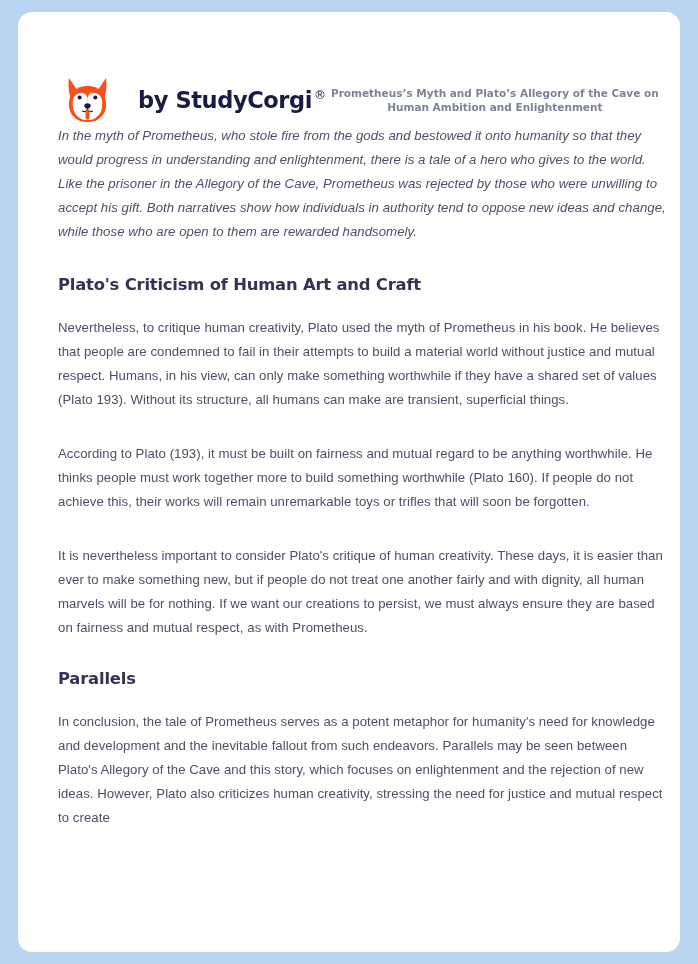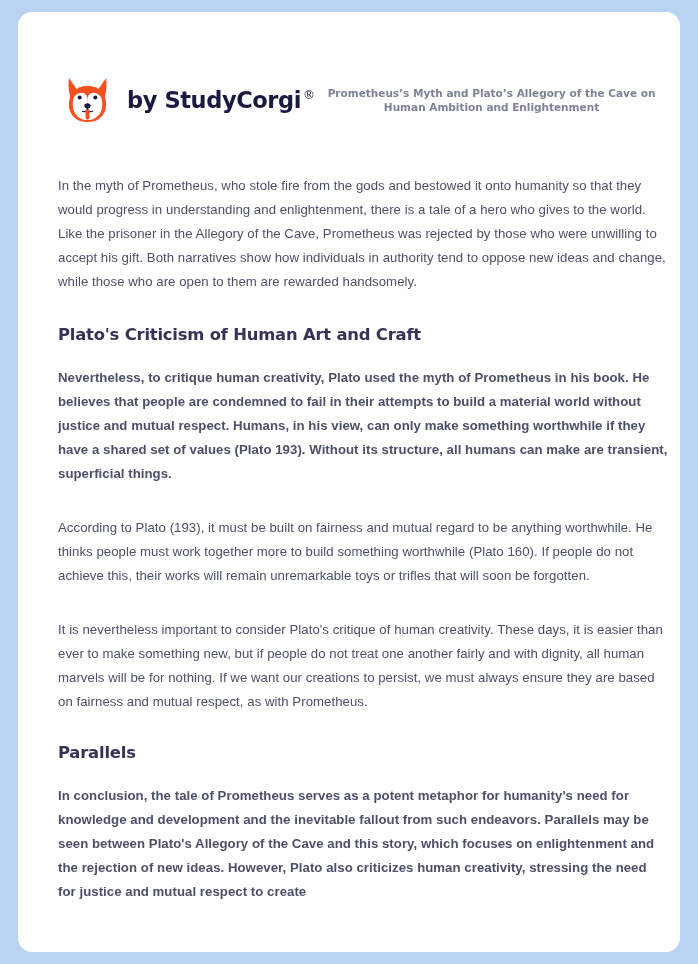--- a/index.html
+++ b/index.html
@@ -33,21 +33,21 @@
   .doc-header {
     display: flex;
     align-items: flex-start;
     padding: 53px 16px 0 45px;
     justify-content: space-between;
   }
 
   .brand-block {
     display: flex;
     align-items: center;
-    gap: 15px;
+    gap: 26px;
     padding-top: 10px;
   }
 
   .corgi-mark {
     width: 49px;
     height: 49px;
     flex: 0 0 49px;
     display: block;
   }
 
@@ -99,36 +99,35 @@
 
   .doc-body p {
     font-size: 13.2px;
     line-height: 24px;
     color: #4b5068;
     margin: 0 0 30px 0;
     letter-spacing: 0.05px;
   }
 
   .doc-body p.first-para {
-    margin-top: 50px;
+    font-style: italic;
   }
 
   .doc-body h2 {
     font-family: "DejaVu Sans", sans-serif;
     font-size: 16.4px;
     line-height: 22px;
     font-weight: bold;
     color: #353257;
     margin: 0 0 20px 0;
     letter-spacing: -0.2px;
   }
 
   .doc-body h2.section-heading + p {
     margin-top: 0;
-    font-weight: bold;
   }
 
   .para-tight {
     margin-bottom: 28px !important;
   }
 
   .clipped-para {
     margin-bottom: 0 !important;
   }
 </style>

